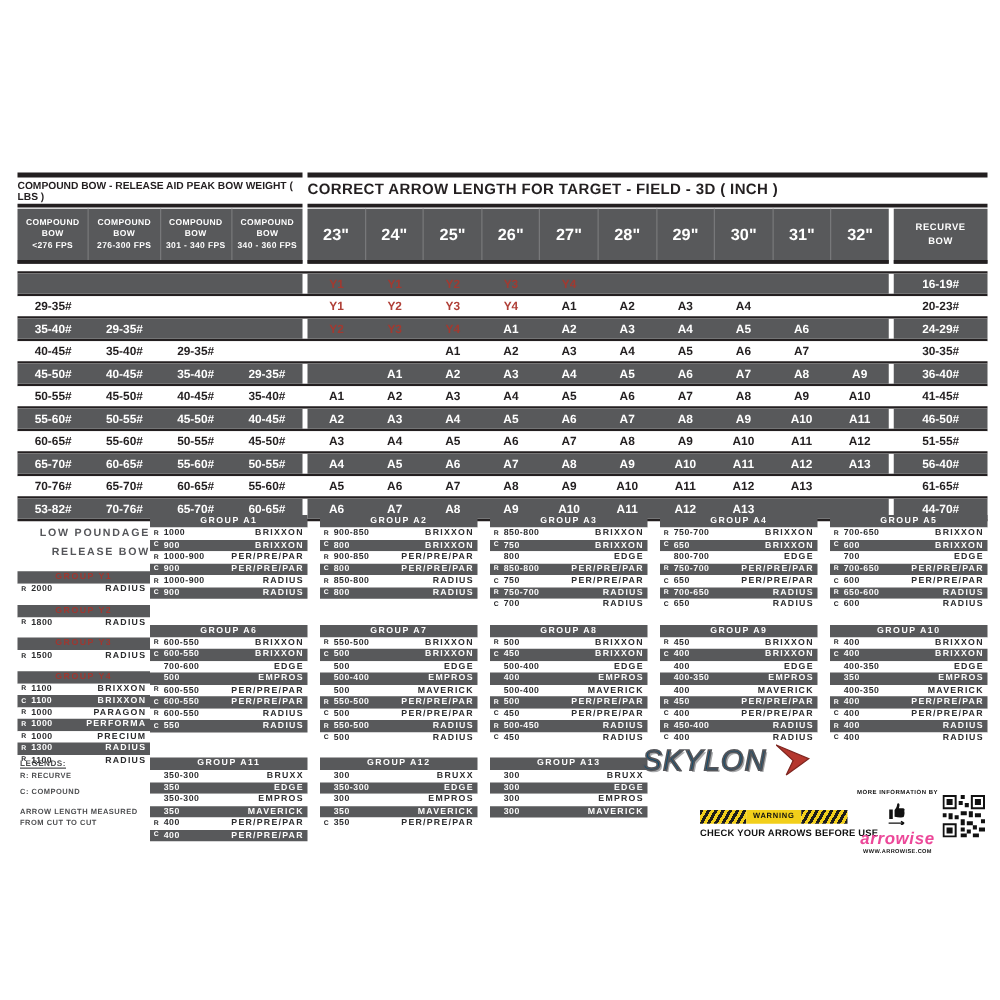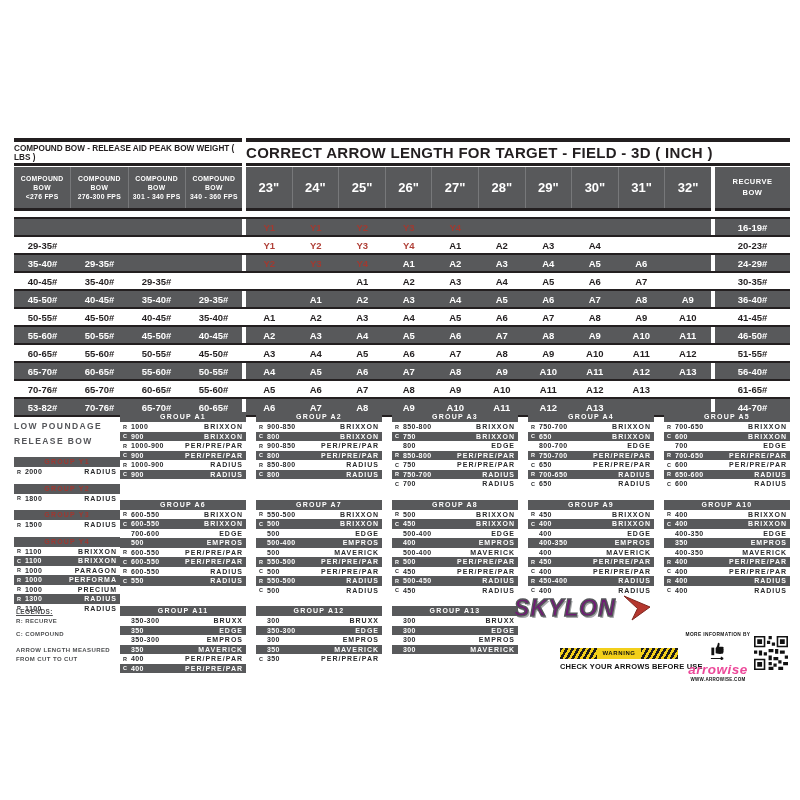--- a/index.html
+++ b/index.html
@@ -4,21 +4,21 @@
 <style>
   html,body{margin:0;padding:0;}
   .sheet{position:relative;width:800px;height:800px;background:#ffffff;overflow:hidden;
          font-family:"Liberation Sans",sans-serif;color:#231f20;}
   
   .chart{position:absolute;left:14px;top:138px;width:776px;}
   .title-row{display:flex;gap:4px;}
   .tcell{background:#fff;border-top:4px solid #231f20;border-bottom:3px solid #231f20;
          font-weight:bold;text-align:left;padding:2px 0 1px;}
   .tcell.left{width:228px;font-size:8.2px;}
-  .tcell.right{flex:1;font-size:15px;letter-spacing:.3px;}
+  .tcell.right{flex:1;font-size:12px;letter-spacing:.3px;}
   .colhead-row{display:flex;gap:4px;margin-top:1px;}
   .chblock{background:#58595b;border-bottom:3px solid #231f20;display:flex;height:41px;}
   .chblock.cb{width:228px;}
   .chblock.lb{flex:1;}
   .chblock.rb{width:75px;}
   .colhead-cell{flex:1;display:flex;flex-direction:column;justify-content:center;align-items:center;
         color:#fff;font-size:6.8px;font-weight:bold;line-height:1.35;letter-spacing:.3px;
         border-right:1px solid #77787a;text-align:center;}
   .colhead-cell:last-child,.len-cell:last-child{border-right:none;}
   .len-cell{flex:1;display:flex;align-items:center;justify-content:center;color:#fff;
@@ -32,21 +32,21 @@
   .mrow .lblock{flex:1;display:flex;}
   .mrow .rcell{width:75px;display:flex;align-items:center;justify-content:center;
         font-size:9.5px;font-weight:bold;}
   .mrow.dark .cblock,.mrow.dark .lblock,.mrow.dark .rcell{background:#58595b;color:#fff;}
   .mcell{flex:1;display:flex;align-items:center;justify-content:center;font-size:9.5px;font-weight:bold;}
   .mcell.red{color:#b04038;}
   .mrow.dark .mcell.red{color:#a13a31;}
   
   .groups{position:absolute;left:14px;top:412px;width:776px;height:380px;}
   .leftcol{position:absolute;left:0;top:0;width:106px;}
-  .lp-title{margin-top:7px;text-align:left;color:#55565a;font-weight:bold;font-size:8.5px;
+  .lp-title{margin-top:7px;text-align:right;color:#55565a;font-weight:bold;font-size:8.5px;
         letter-spacing:1.4px;line-height:15px;}
   #y-groups{display:flex;flex-direction:column;gap:7px;margin-top:8px;}
   .gbox{width:100%;}
   .ghead{background:#58595b;color:#fff;font-size:7px;font-weight:bold;text-align:center;
         height:10px;line-height:10px;letter-spacing:1.2px;}
   .ghead.yhead{color:#a03730;}
   .grow{display:flex;align-items:center;height:9.5px;background:#fff;color:#2a2b2d;
         font-weight:bold;padding:0 3px;}
   .grow.dark{background:#58595b;color:#fff;}
   .gprefix{font-size:5.5px;width:8px;flex:none;}
@@ -55,21 +55,21 @@
   .agrid{position:absolute;left:106px;top:0;width:670px;display:grid;
         grid-template-columns:repeat(5,126px);column-gap:10px;row-gap:11px;align-items:start;}
   
   .legends{position:absolute;left:2px;top:196px;width:102px;color:#4d4e50;}
   .leg-title{font-size:6.5px;font-weight:bold;text-decoration:underline;letter-spacing:.4px;}
   .leg-item{font-size:6px;font-weight:bold;line-height:13px;letter-spacing:.4px;}
   .leg-note{font-size:6px;font-weight:bold;margin-top:5px;line-height:1.5;letter-spacing:.4px;}
   
   .footer{position:absolute;left:500px;top:182px;width:278px;height:110px;}
   .brand{display:flex;align-items:center;gap:5px;}
-  .brand-word{font-size:23px;font-weight:bold;font-style:italic;letter-spacing:1px;color:#701a75;
+  .brand-word{font-size:23px;font-weight:normal;font-style:italic;letter-spacing:1px;color:#0c4a6e;
         -webkit-text-stroke:1.4px #55565a;text-shadow:1.5px 1.5px 0 #a9aaac;}
   .arrow-logo{display:inline-flex;}
   .warning{position:absolute;left:46px;top:54px;width:118px;text-align:center;}
   .warn-bar{display:flex;height:11px;}
   .warn-stripes{flex:1;background:repeating-linear-gradient(120deg,#1c1c1c 0 2.5px,#f2cf1a 2.5px 5px);}
   .warn-label{background:#f2cf1a;color:#111;font-size:6px;font-weight:bold;line-height:11px;
         padding:0 5px;letter-spacing:.6px;}
   .warn-text{margin-top:3px;font-size:7.5px;font-weight:bold;color:#111;letter-spacing:.2px;white-space:nowrap;}
   .partner{position:absolute;left:170px;top:38px;width:68px;text-align:center;}
   .more-info{font-size:4.8px;font-weight:bold;color:#111;letter-spacing:.4px;}

